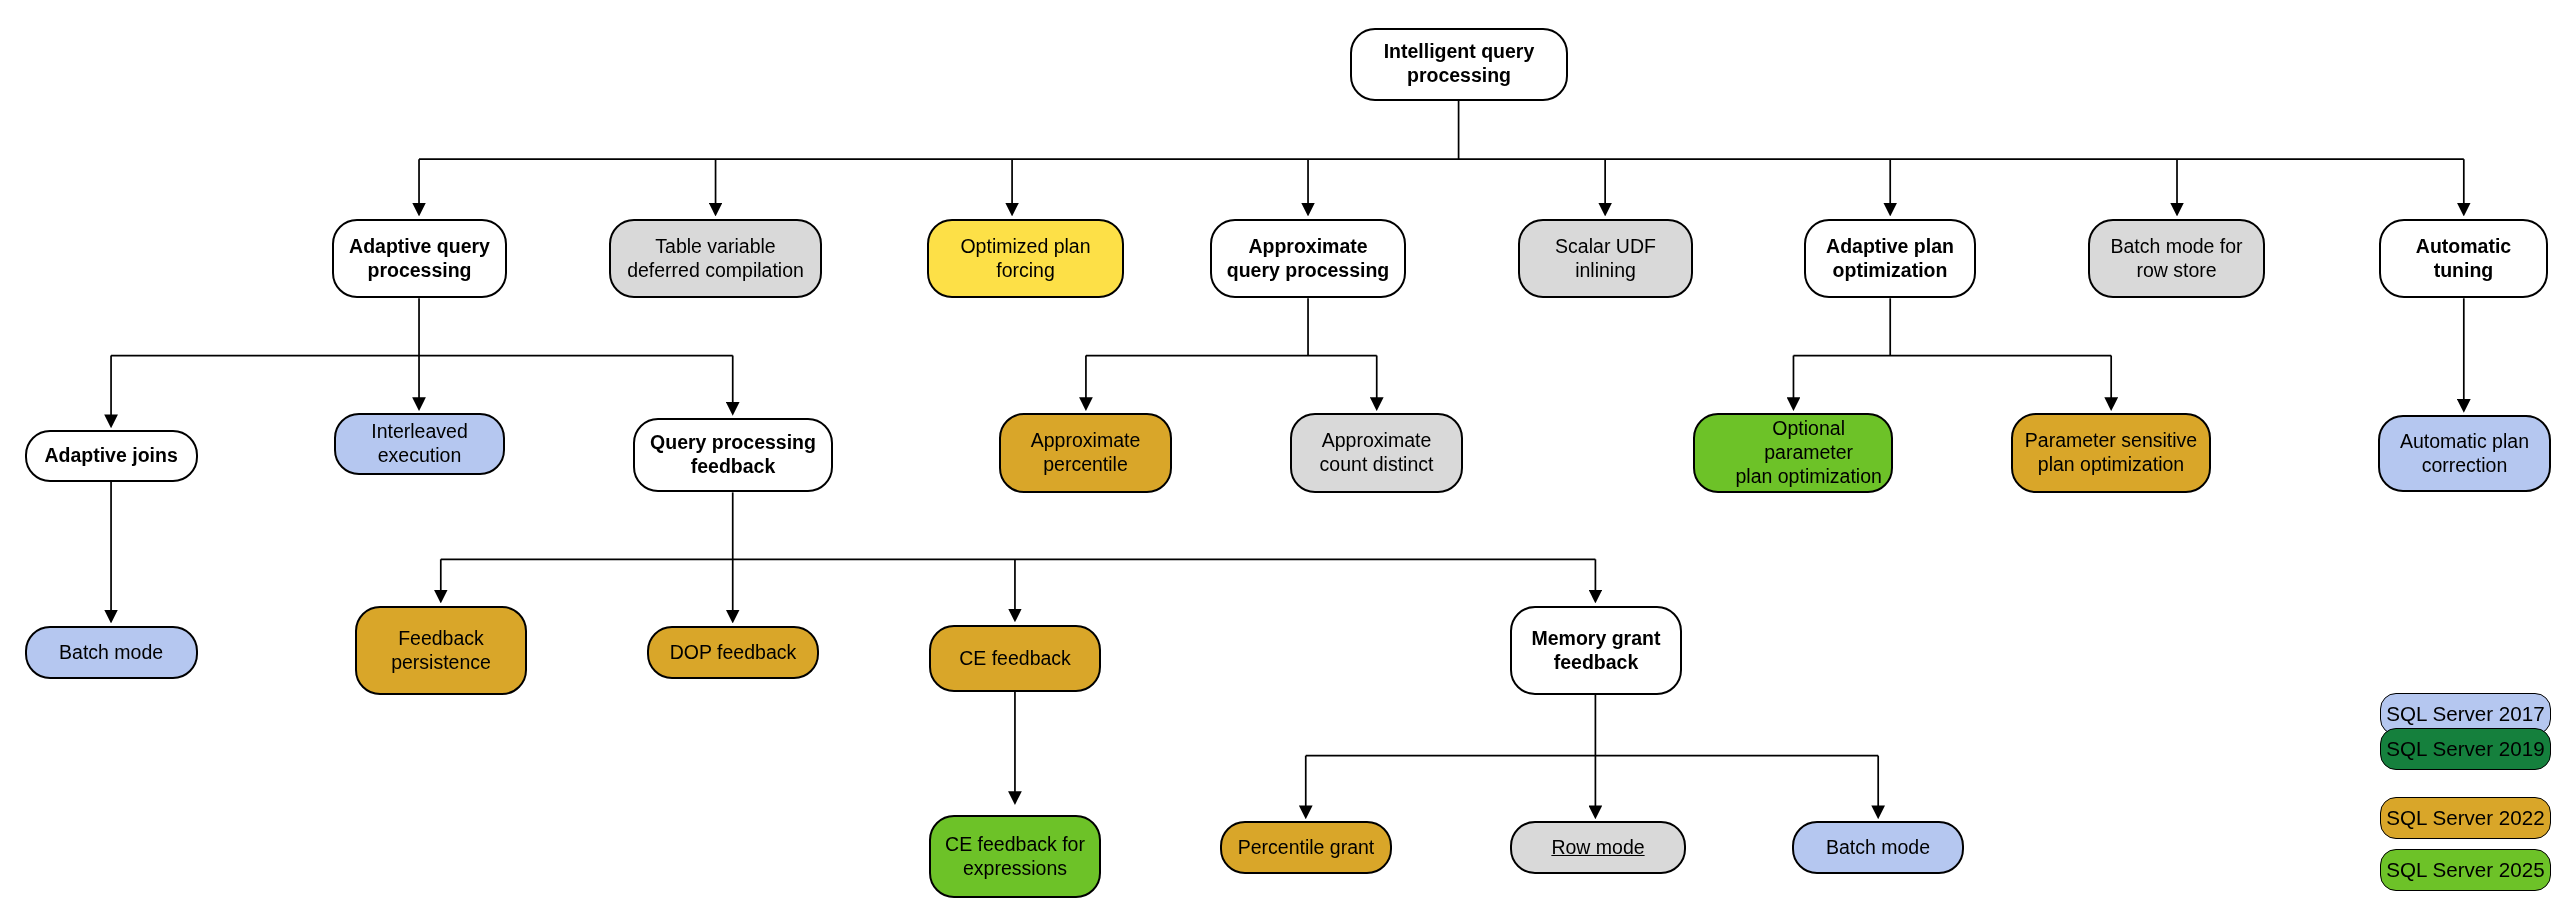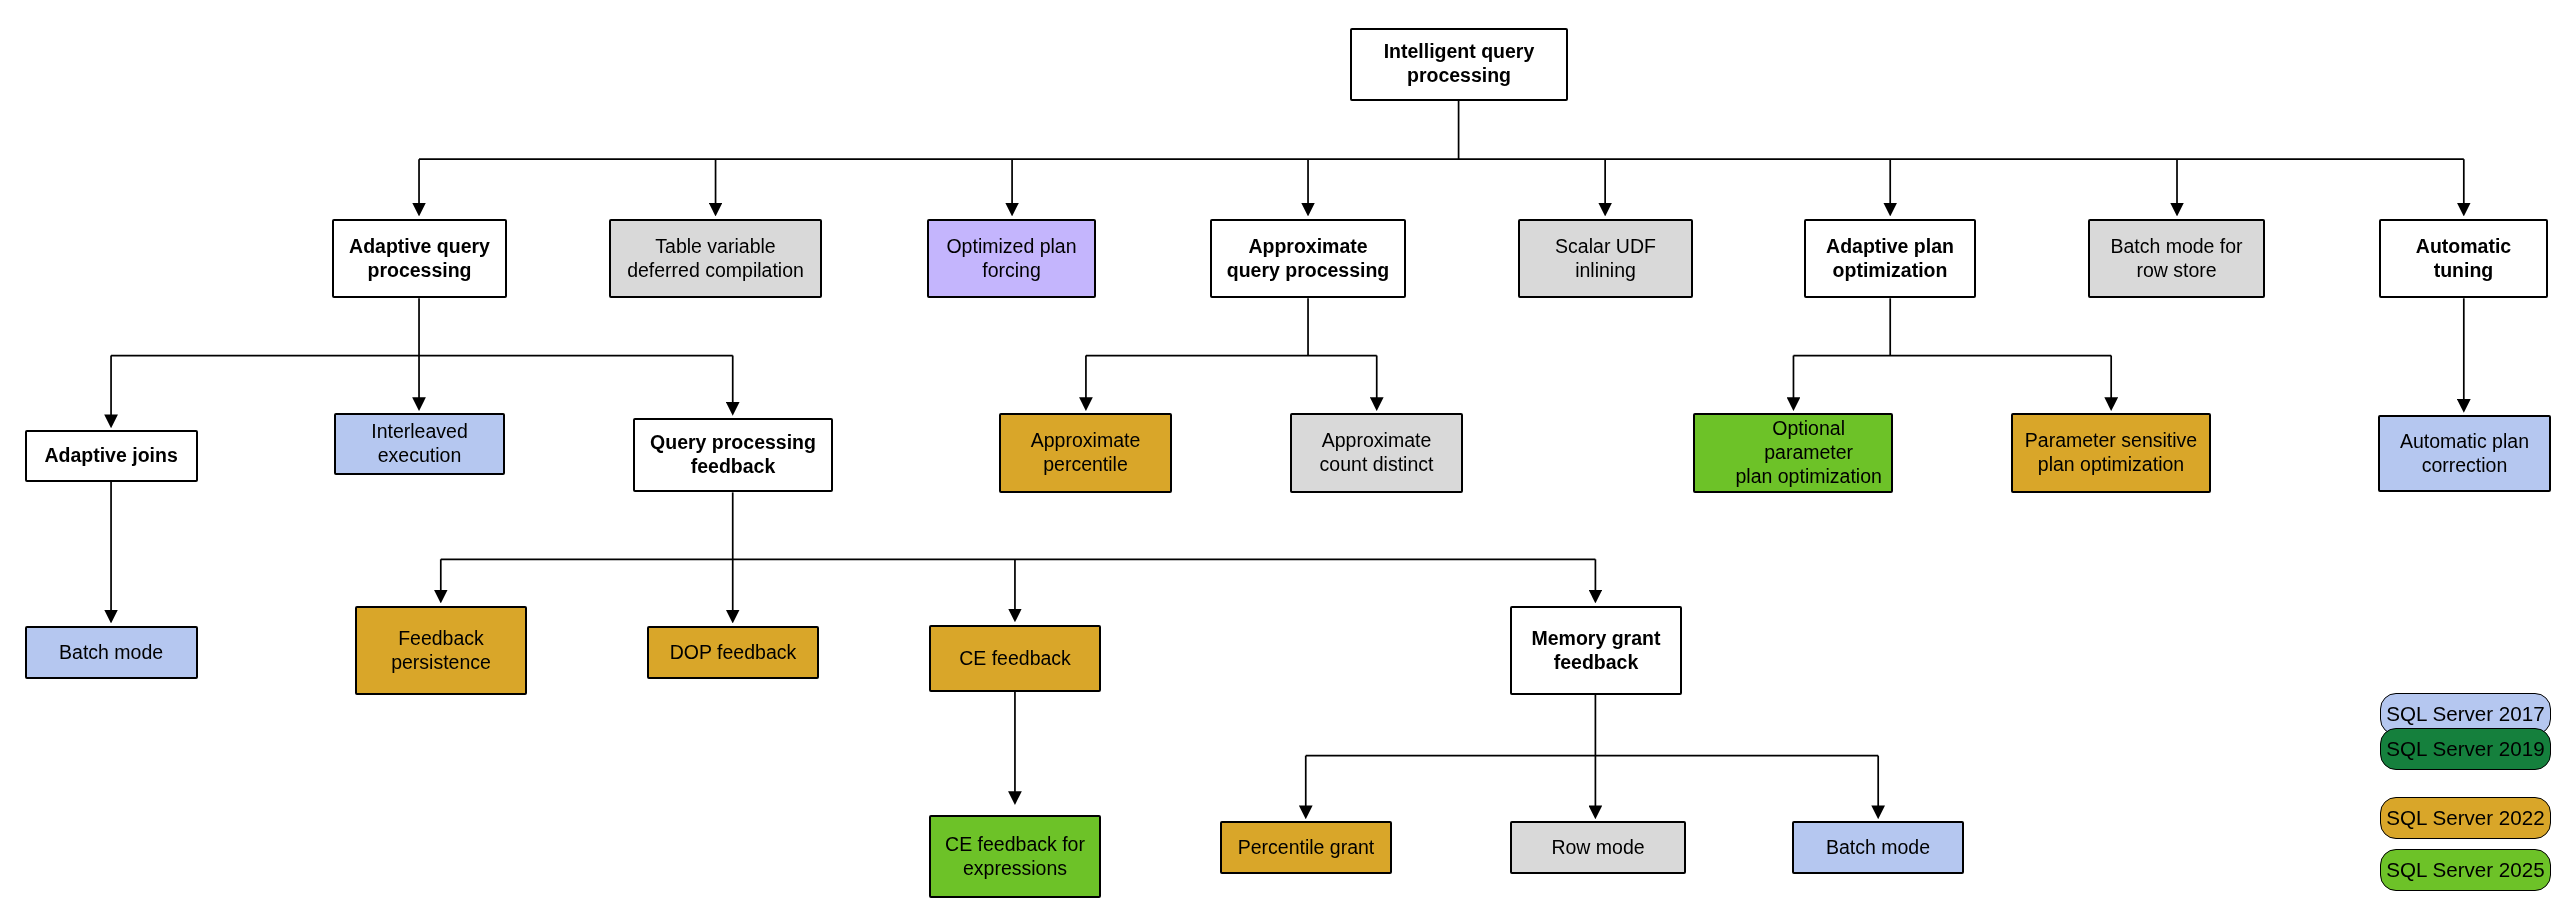--- a/index.html
+++ b/index.html
@@ -3,21 +3,21 @@
 <meta charset="utf-8">
 <style>
   html,body{margin:0;padding:0;}
   body{
     width:2576px;height:916px;position:relative;background:#ffffff;
     font-family:"Liberation Sans", sans-serif;color:#000;overflow:hidden;
   }
   svg.wires{position:absolute;left:0;top:0;width:2576px;height:916px;pointer-events:none;}
   .node{
     position:absolute;box-sizing:border-box;
-    border:2.3px solid #000;border-radius:2px;background:#fff;
+    border:2.3px solid #000;border-radius:25px;background:#fff;
     display:flex;align-items:center;justify-content:center;
     text-align:center;white-space:pre-line;
     font-size:19.5px;line-height:1.22;padding:2.3px 5.7px;
   }
   .bold{font-weight:700;}
   .legend-item{
     position:absolute;box-sizing:border-box;left:2380px;width:171px;height:42px;
     border:1.7px solid #000;border-radius:16px;
     display:flex;align-items:center;justify-content:center;
     font-size:20.6px;
@@ -83,21 +83,21 @@
   </g>
 </svg>
 
 <div class="node bold" style="left: 1350px; top: 27.5px; width: 218px; height: 73px; background-color: rgb(255, 255, 255);">Intelligent query
 processing</div>
 
 <div class="node bold" style="left: 332px; top: 219px; width: 175px; height: 79px; background-color: rgb(255, 255, 255);">Adaptive query
 processing</div>
 <div class="node" style="left: 609px; top: 219px; width: 213px; height: 79px; background-color: rgb(217, 217, 217);">Table variable
 deferred compilation</div>
-<div class="node" style="left: 927px; top: 219px; width: 169px; height: 79px; background-color: #c4b5fd;">Optimized plan
+<div class="node" style="left: 927px; top: 219px; width: 197px; height: 79px; background-color: #fde047;">Optimized plan
 forcing</div>
 <div class="node bold" style="left: 1210px; top: 219px; width: 196px; height: 79px; background-color: rgb(255, 255, 255);">Approximate
 query processing</div>
 <div class="node" style="left: 1518px; top: 219px; width: 175px; height: 79px; background-color: rgb(217, 217, 217);">Scalar UDF
 inlining</div>
 <div class="node bold" style="left: 1804px; top: 219px; width: 172px; height: 79px; background-color: rgb(255, 255, 255);">Adaptive plan
 optimization</div>
 <div class="node" style="left: 2088px; top: 219px; width: 177px; height: 79px; background-color: rgb(217, 217, 217);">Batch mode for
 row store</div>
 <div class="node bold" style="left: 2379px; top: 219px; width: 169px; height: 79px; background-color: rgb(255, 255, 255);">Automatic
@@ -123,20 +123,20 @@
 <div class="node" style="left: 355px; top: 606px; width: 172px; height: 89px; background-color: rgb(217, 166, 41);">Feedback
 persistence</div>
 <div class="node" style="left: 647px; top: 626px; width: 172px; height: 53px; background-color: rgb(217, 166, 41);">DOP feedback</div>
 <div class="node" style="left: 929px; top: 625px; width: 172px; height: 67px; background-color: rgb(217, 166, 41);">CE feedback</div>
 <div class="node bold" style="left: 1510px; top: 606px; width: 172px; height: 89px; background-color: rgb(255, 255, 255);">Memory grant
 feedback</div>
 
 <div class="node" style="left: 929px; top: 815px; width: 172px; height: 83px; background-color: rgb(109, 194, 40);">CE feedback for
 expressions</div>
 <div class="node" style="left: 1220px; top: 821px; width: 172px; height: 53px; background-color: rgb(217, 166, 41);">Percentile grant</div>
-<div class="node" style="left: 1510px; top: 821px; width: 176px; height: 53px; background-color: rgb(217, 217, 217);">Row mode</div>
+<div class="node" style="left: 1510px; top: 821px; width: 176px; height: 53px; background-color: rgb(217, 217, 217); text-decoration: underline;">Row mode</div>
 <div class="node" style="left: 1792px; top: 821px; width: 172px; height: 53px; background-color: rgb(181, 199, 240);">Batch mode</div>
 
 <div class="legend-item" style="top: 693px; background-color: rgb(181, 199, 240);">SQL Server 2017</div>
 <div class="legend-item" style="top: 728px; background-color: #15803d;">SQL Server 2019</div>
 <div class="legend-item" style="top: 797px; background-color: rgb(217, 166, 41);">SQL Server 2022</div>
 <div class="legend-item" style="top: 849px; background-color: rgb(109, 194, 40);">SQL Server 2025</div>
 
 
 </body></html>

